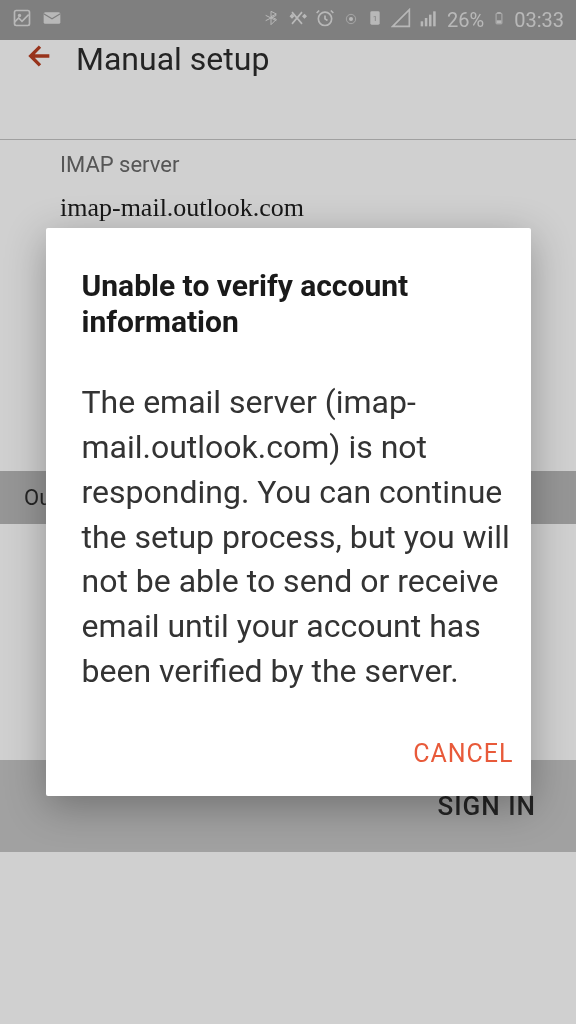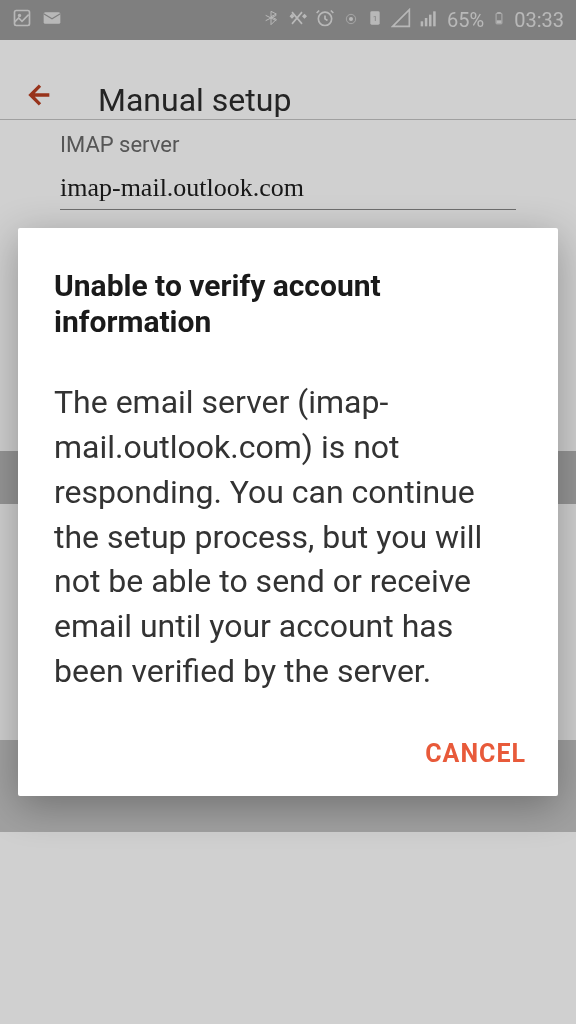--- a/index.html
+++ b/index.html
@@ -30,25 +30,25 @@
       gap: 10px;
       align-items: center;
     }
     .status-right {
       display: flex;
       gap: 8px;
       align-items: center;
       font-size: 20px;
     }
     .header {
-      height: 80px;
-      display: flex;
-      align-items: flex-end;
+      height: 100px;
+      display: flex;
+      align-items: flex-start;
       padding: 0 24px;
-      gap: 42px;
+      gap: 20px;
       border-bottom: 1px solid #ddd;
     }
     .back-arrow {
       color: #d24726;
       font-size: 32px;
       cursor: pointer;
     }
     .header-title {
       font-size: 32px;
       color: #333;
@@ -111,22 +111,22 @@
       left: 0;
       right: 0;
       bottom: 0;
       background: rgba(0,0,0,0.15);
       display: flex;
       align-items: center;
       justify-content: center;
     }
     .dialog {
       background: white;
-      width: 540px;
-      padding: 40px 32px 28px 36px;
+      width: 485px;
+      padding: 40px 17px 28px 36px;
       border-radius: 2px;
       box-shadow: 0 10px 40px rgba(0,0,0,0.3);
     }
     .dialog-title {
       font-size: 30px;
       font-weight: 700;
       color: #1a1a1a;
       margin-bottom: 40px;
       line-height: 1.2;
     }
@@ -139,21 +139,21 @@
     .dialog-buttons {
       display: flex;
       justify-content: flex-end;
       gap: 50px;
     }
     .dialog-btn {
       background: none;
       border: none;
       color: #e85a3a;
       font-size: 25px;
-      font-weight: 700;
+      font-weight: 400;
       cursor: pointer;
       letter-spacing: 1px;
     }
     .dimmed {
       filter: brightness(0.85);
     }
   </style>
 </head>
 <body>
 
@@ -211,21 +211,21 @@
           </svg>
       </span>
       <span>
         <svg width="20" height="20" viewBox="0 0 24 24" fill="white">
             <rect x="2" y="16" width="3" height="6"></rect>
             <rect x="7" y="12" width="3" height="10"></rect>
             <rect x="12" y="8" width="3" height="14"></rect>
             <rect x="17" y="4" width="3" height="18"></rect>
           </svg>
       </span>
-      <span>65%</span>
+      <span>26%</span>
       <span>
         <svg width="14" height="20" viewBox="0 0 24 24" fill="white">
             <rect x="7" y="4" width="10" height="18" rx="1" fill="none" stroke="white" stroke-width="1.5"></rect>
             <rect x="9" y="2" width="6" height="2" fill="white"></rect>
             <rect x="8" y="16" width="8" height="5" fill="white"></rect>
           </svg>
       </span>
       <span>03:33</span>
     </div>
   </div>

